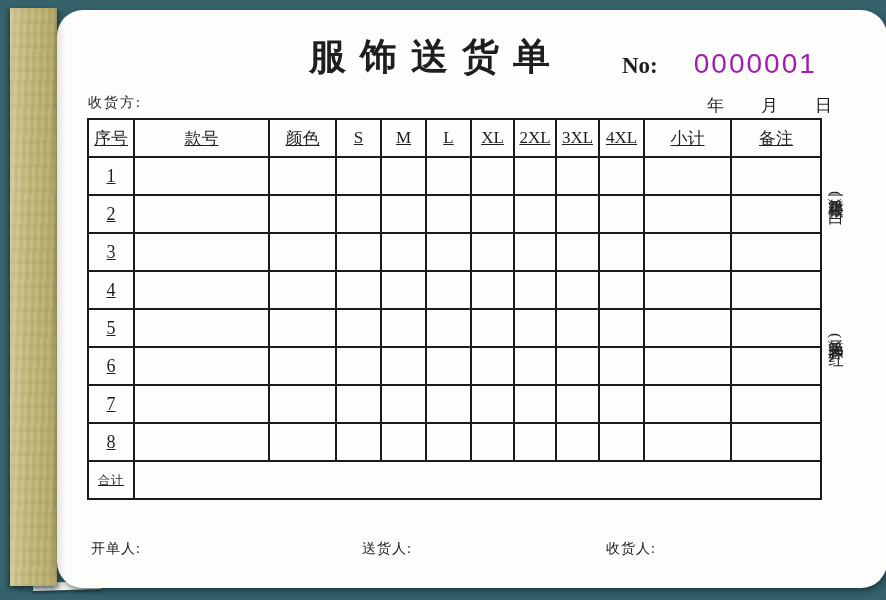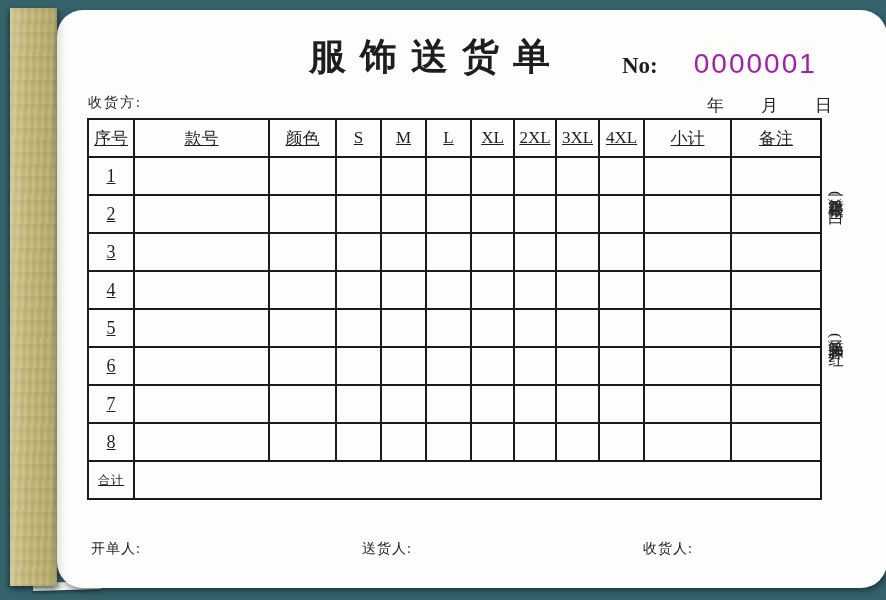--- a/index.html
+++ b/index.html
@@ -121,21 +121,21 @@
     color: #222;
     white-space: nowrap;
   }
   .side-note.first  { left: 768px; top: 176px; }
   .side-note.second { left: 768px; top: 318px; }
 
   
   .footer-label { position: absolute; top: 530px; font-size: 14px; letter-spacing: 1px; }
   .footer-label.issuer    { left: 34px;  }
   .footer-label.deliverer { left: 289px; margin-left: 16px; }
-  .footer-label.receiver  { left: 549px; margin-left: 37px; }
+  .footer-label.receiver  { left: 549px; }
 </style>
 </head>
 <body>
 
 <div class="spine"></div>
 <div class="sliver"></div>
 
 <div class="paper">
 
   <div class="title">服饰送货单</div>

